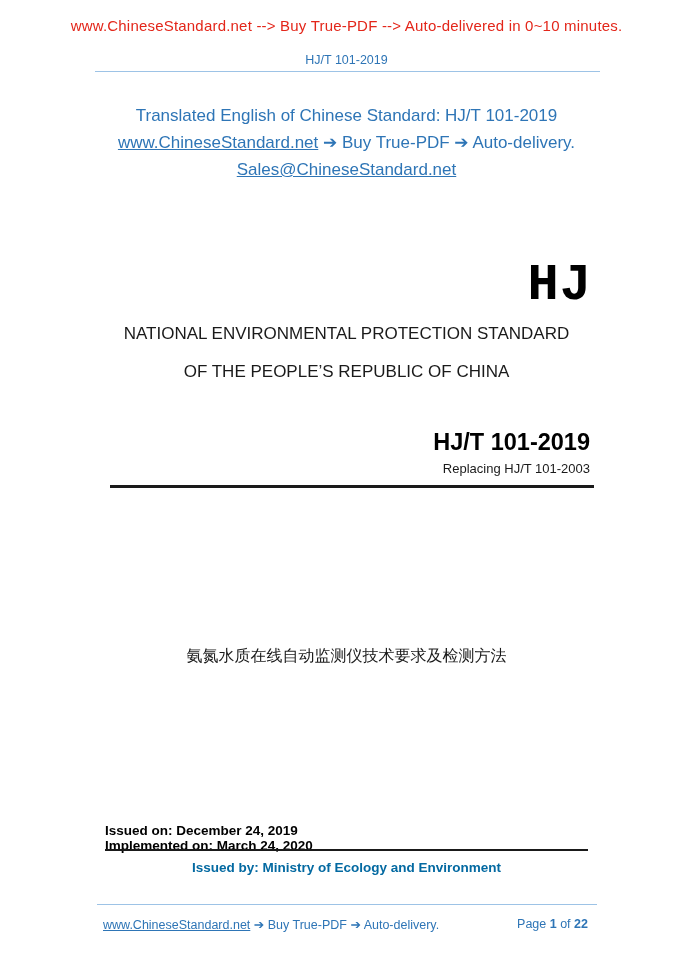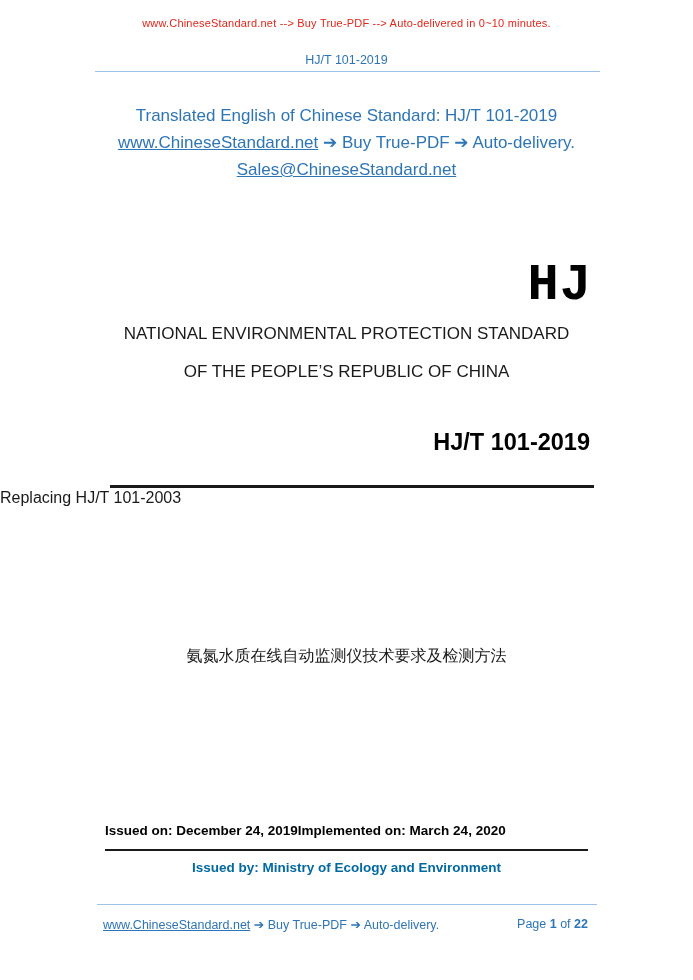--- a/index.html
+++ b/index.html
@@ -12,21 +12,21 @@
     font-family:"Liberation Sans", sans-serif;
     color:#1a1a1a;
     overflow:hidden;
   }
   .abs { position:absolute; left:0; right:0; }
   .center { text-align:center; }
 
   .banner {
     top:17px;
     color:#e3261a;
-    font-size:11px;
+    font-size:15px;
     letter-spacing:0.2px;
   }
   .doc-code-top {
     top:53px;
     color:#2e75b6;
     font-size:12.5px;
   }
   .rule-top {
     position:absolute;
     top:71px; left:95px; width:505px; height:1px;
@@ -63,23 +63,23 @@
     position:absolute;
     top:429px; left:0; right:103px;
     text-align:right;
     font-size:23.5px;
     font-weight:bold;
     color:#000;
   }
   .replacing {
     position:absolute;
     top:461px; left:0; right:103px;
-    font-size:16px;
+    text-align:right;
+    font-size:13px;
     color:#1a1a1a;
-    margin-top:28px;
   }
   .rule-thick {
     position:absolute;
     top:485px; left:110px; width:484px; height:3px;
     background:#1a1a1a;
   }
   .title-en {
     top:531px;
     font-size:18.5px;
     font-weight:bold;
@@ -88,24 +88,25 @@
   }
   .title-zh {
     top:646px;
     font-size:16px;
     color:#1a1a1a;
   }
   .dates-row {
     position:absolute;
     top:823px; left:105px; right:105px;
     display:flex;
-    justify-content:flex-start;
+    justify-content:flex-end;
     font-size:13.5px;
     font-weight:bold;
     color:#000;
+    flex-direction:column;
   }
   .rule-dates {
     position:absolute;
     top:849px; left:105px; width:483px; height:2px;
     background:#1a1a1a;
   }
   .issued-by {
     top:860px;
     font-size:13.5px;
     font-weight:bold;

